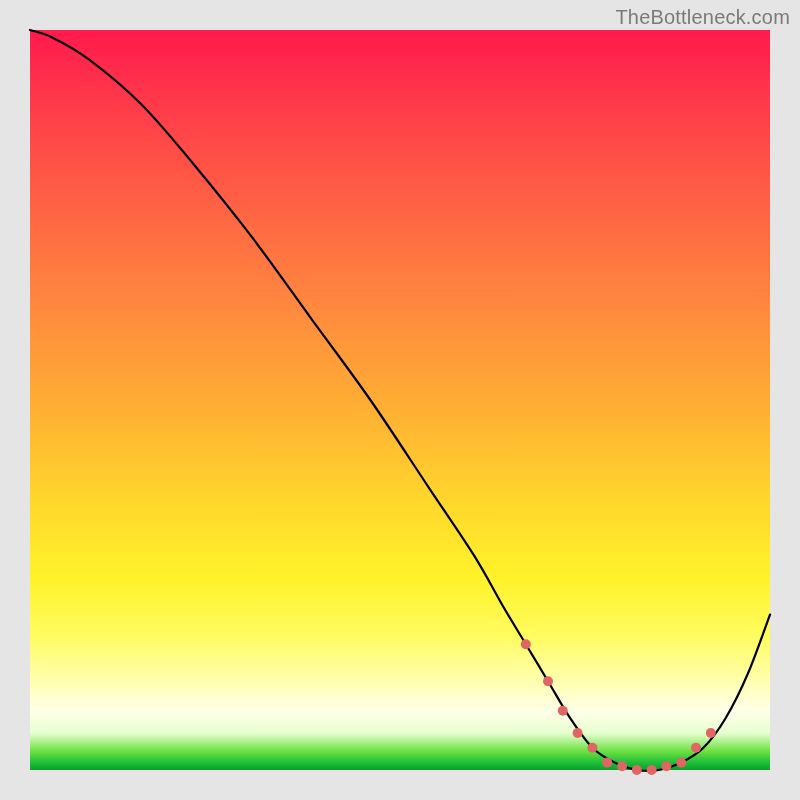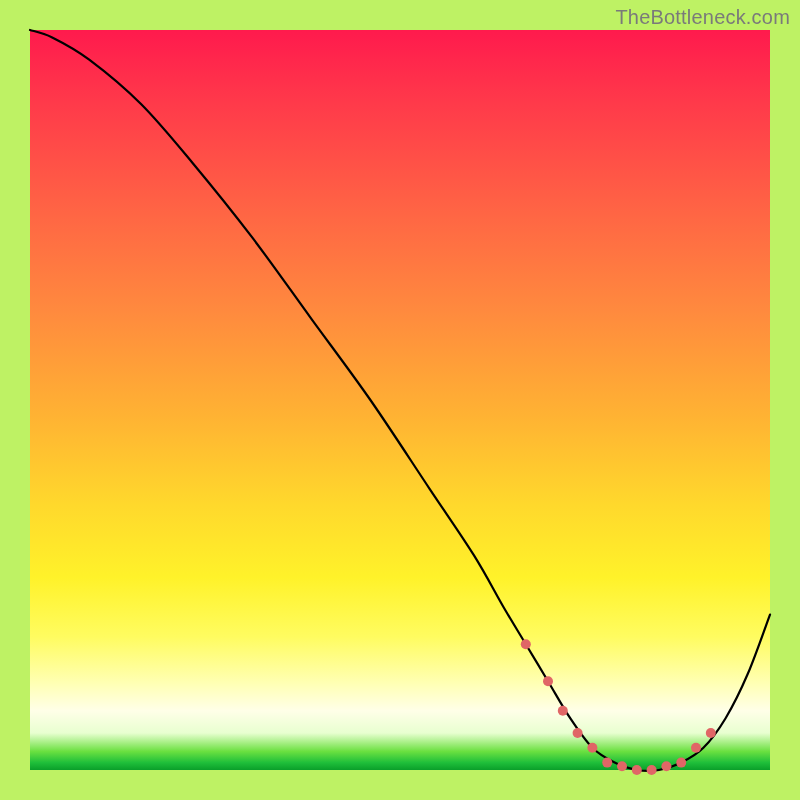--- a/index.html
+++ b/index.html
@@ -8,21 +8,21 @@
     width: 800px;
     height: 800px;
     background: #000;
     overflow: hidden;
     font-family: Arial, Helvetica, sans-serif;
   }
   .frame {
     position: relative;
     width: 800px;
     height: 800px;
-    background: #bef264;
+    background: #e5e5e5;
   }
   .plot-area {
     position: absolute;
     left: 30px;
     top: 30px;
     width: 740px;
     height: 740px;
     
     background: linear-gradient(
       to bottom,

